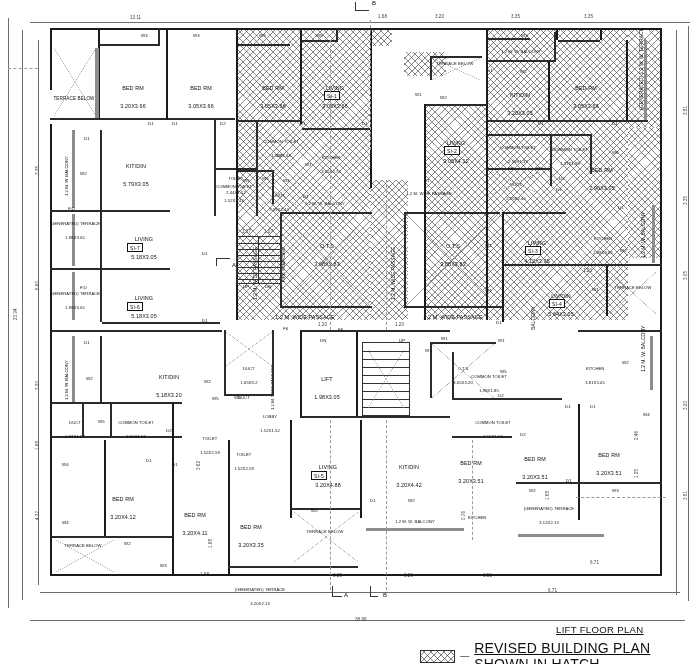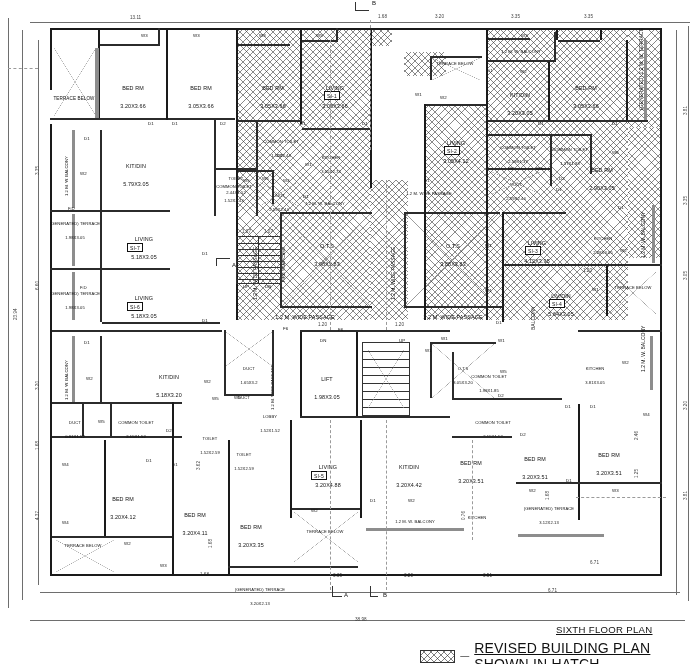--- a/index.html
+++ b/index.html
@@ -626,20 +626,20 @@
     <i style="left:0;top:0;width:1px;height:10px;"></i>
     <i style="left:0;top:10px;width:8px;height:1px;"></i>
   </div>
   <div class="sect" style="left:383px;top:592px;">B</div>
   <div class="sect" style="left:232px;top:262px;">A</div>
   <div class="sectmark" style="left:216px;top:258px;">
     <i style="left:0;top:0;width:1px;height:8px;"></i>
     <i style="left:0;top:0;width:14px;height:1px;"></i>
   </div>
 
-  <div id="title">SIXTH FLOOR PLAN</div>
+  <div id="title">LIFT FLOOR PLAN</div>
   <div id="legend">
     <div class="swatch"></div>
     <div class="dash">—</div>
     <div class="txt">REVISED BUILDING PLAN SHOWN IN HATCH</div>
   </div>
 
 </div>
 
 </body></html>

